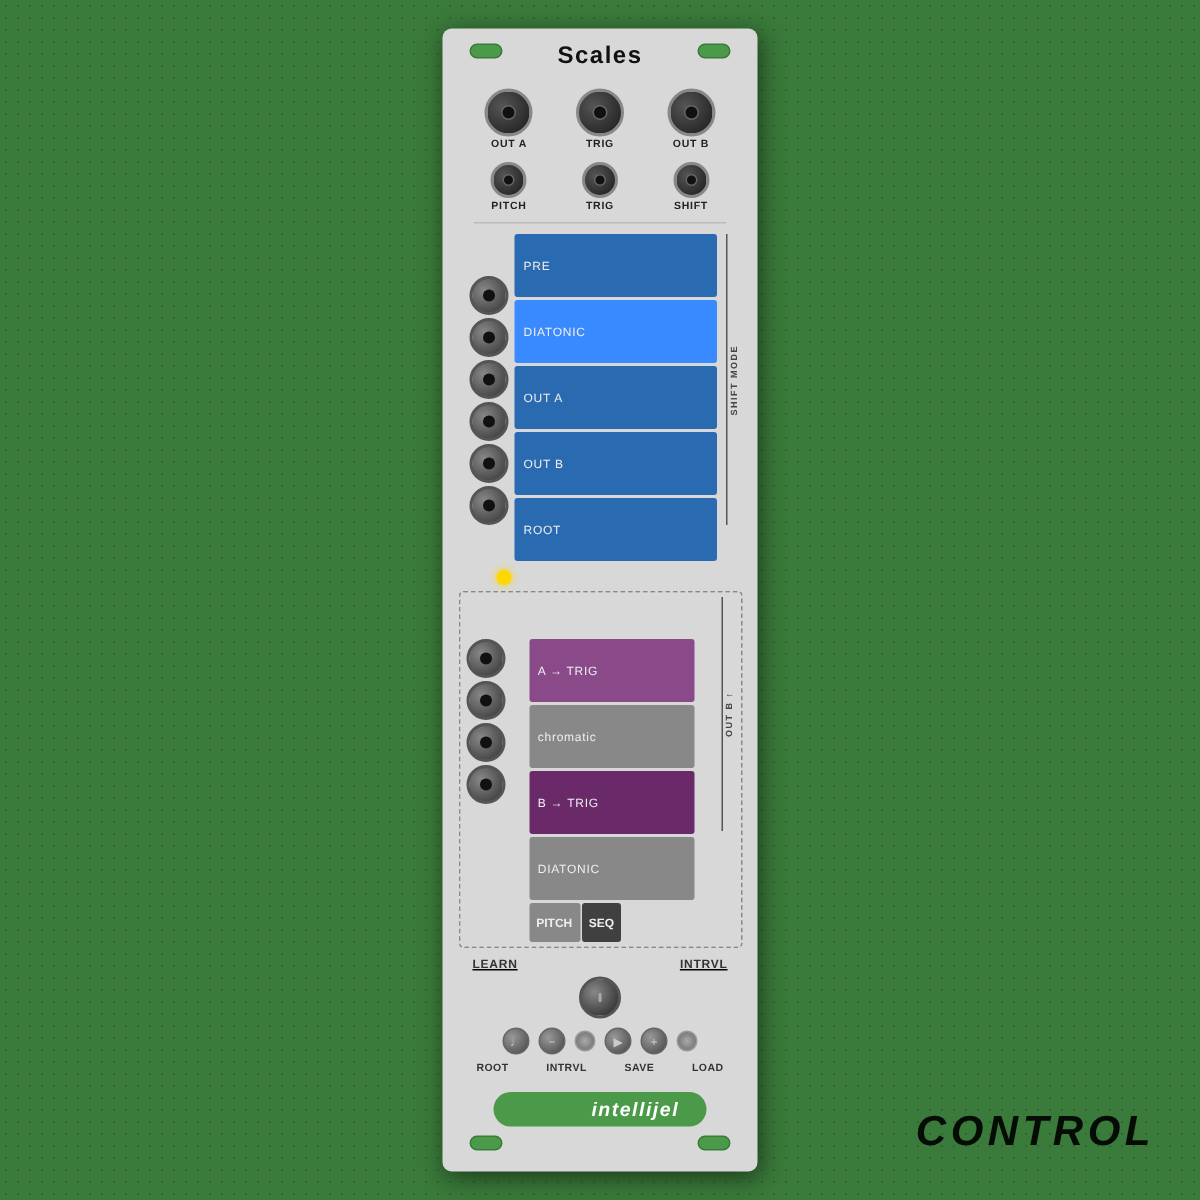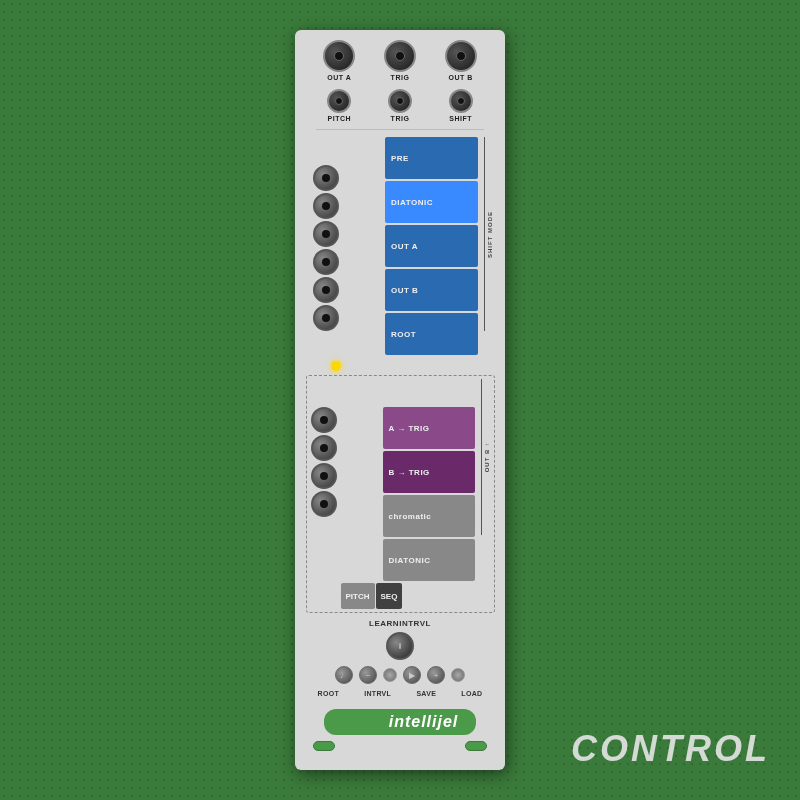--- a/index.html
+++ b/index.html
@@ -143,26 +143,25 @@
       border-radius: 50%;
       background: #111;
     }
 
     .mode-label {
       height: 42px;
       display: flex;
       align-items: center;
       padding: 0 6px;
       font-size: 8px;
-      font-weight: bold;
+      font-weight: normal;
       color: #eee;
       letter-spacing: 0.5px;
       border-radius: 2px;
       min-width: 70px;
-      margin-left: 42px;
     }
     .label-blue { background: #2a6ab0; }
     .label-blue-active { background: #3a8aff; }
     .label-gray { background: #888; }
     .label-purple { background: #8a4a8a; }
     .label-purple-dark { background: #6a2a6a; }
 
     
     .led {
       width: 10px;
@@ -170,24 +169,25 @@
       border-radius: 50%;
       background: #ffd700;
       box-shadow: 0 0 6px #ffd700;
       margin: 4px 0 2px 18px;
       align-self: flex-start;
     }
 
     
     .learn-config-row {
       display: flex;
-      justify-content: center;
+      justify-content: space-between;
       width: 100%;
       padding: 0 20px;
       margin: 4px 0 2px 0;
+      text-decoration: underline;
     }
     .learn-config-label {
       font-size: 8px;
       font-weight: bold;
       color: #333;
       letter-spacing: 0.5px;
     }
 
     .nav-knob {
       width: 28px;
@@ -246,36 +246,36 @@
     .logo-bar {
       margin-top: 6px;
       background: #4a9a4a;
       border-radius: 12px;
       padding: 4px 18px;
       display: flex;
       align-items: center;
       gap: 6px;
     }
     .logo-text {
-      font-size: 16px;
+      font-size: 13px;
       font-weight: bold;
       color: white;
       letter-spacing: 1px;
       font-style: italic;
       margin-left: 47px;
     }
 
     
     .control-text {
       position: absolute;
       bottom: 30px;
       right: 30px;
-      font-size: 36px;
+      font-size: 28px;
       font-weight: 900;
-      color: #e5e5e5;
+      color: #000000;
       letter-spacing: 3px;
       font-family: 'Arial Black', Arial, sans-serif;
       font-style: italic;
       opacity: 0.9;
     }
 
     .two-part-label {
       display: flex;
       gap: 1px;
     }
@@ -288,20 +288,25 @@
       font-weight: bold;
       color: #eee;
       border-radius: 2px;
     }
   </style>
 </head>
 <body>
 
 <div class="module">
 
+  <div class="mount-row">
+    <div class="mount-hole"></div>
+    <div class="module-title">Scales</div>
+    <div class="mount-hole"></div>
+  </div>
 
   <div class="jacks-row">
     <div class="jack-group">
       <div class="jack">
         <div class="jack-inner"></div>
       </div>
       <span class="jack-label">OUT A</span>
     </div>
     <div class="jack-group">
       <div class="jack">
@@ -376,42 +381,42 @@
         <span style="font-size:6px; font-weight:bold; color:#444; writing-mode:vertical-rl; transform:rotate(180deg); letter-spacing:1px;">SHIFT MODE</span>
       </div>
     </div>
   </div>
 
   <div style="width:100%; padding: 0 18px;">
     <div class="led"></div>
   </div>
 
   <div style="width:90%; border:1px dashed #888; border-radius:3px; padding:3px 0 3px 0; margin: 2px 0; position:relative;">
-    <div style="display:flex; align-items:flex-start; gap:4px; padding: 0 4px 0 4px;">
+    <div style="display:flex; align-items:flex-start; gap:16px; padding: 0 4px 0 4px;">
       <div style="display:flex; flex-direction:column; gap:2px;">
         <div style="height:26px;"></div>
         <div class="round-btn">
             <div class="round-btn-inner"></div>
           </div>
         <div class="round-btn">
             <div class="round-btn-inner"></div>
           </div>
         <div class="round-btn">
             <div class="round-btn-inner"></div>
           </div>
         <div class="round-btn">
             <div class="round-btn-inner"></div>
           </div>
       </div>
       <div style="display:flex; flex-direction:column; gap:2px; flex:1;">
 
         <div style="height:26px;"></div>
         <div class="mode-label label-purple">A → TRIG</div>
+        <div class="mode-label label-gray" style="text-transform:none;">chromatic</div>
         <div class="mode-label label-purple-dark">B → TRIG</div>
-        <div class="mode-label label-gray" style="text-transform:none;">chromatic</div>
         <div class="mode-label label-gray">DIATONIC</div>
 
         <div class="two-part-label">
           <div class="label-part label-gray">PITCH</div>
           <div class="label-part" style="background:#404040;">SEQ</div>
         </div>
       </div>
 
       <div style="display:flex; align-items:center; margin-left:2px;">
         <div style="width:1px; background:#555; height:156px; margin-right:2px;"></div>

